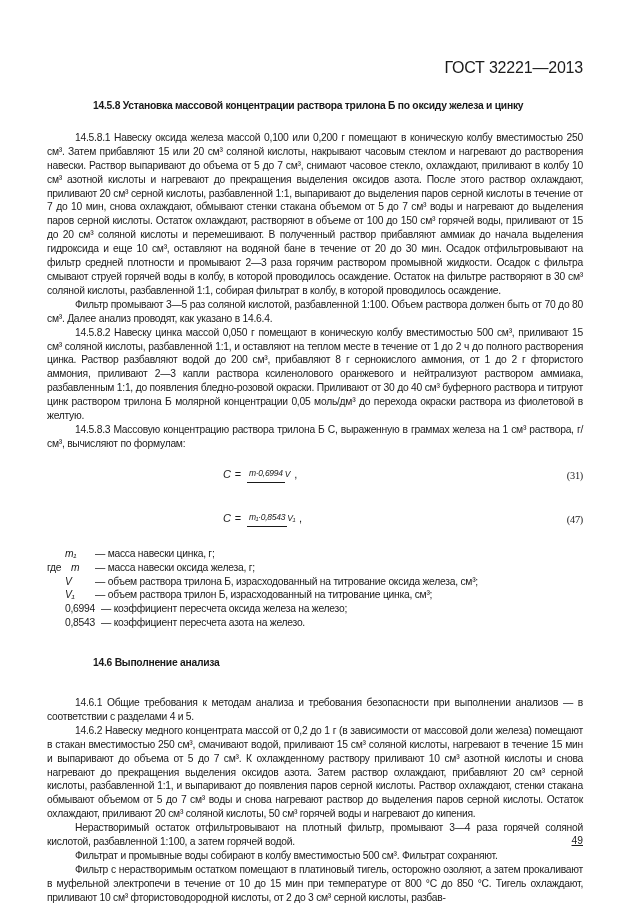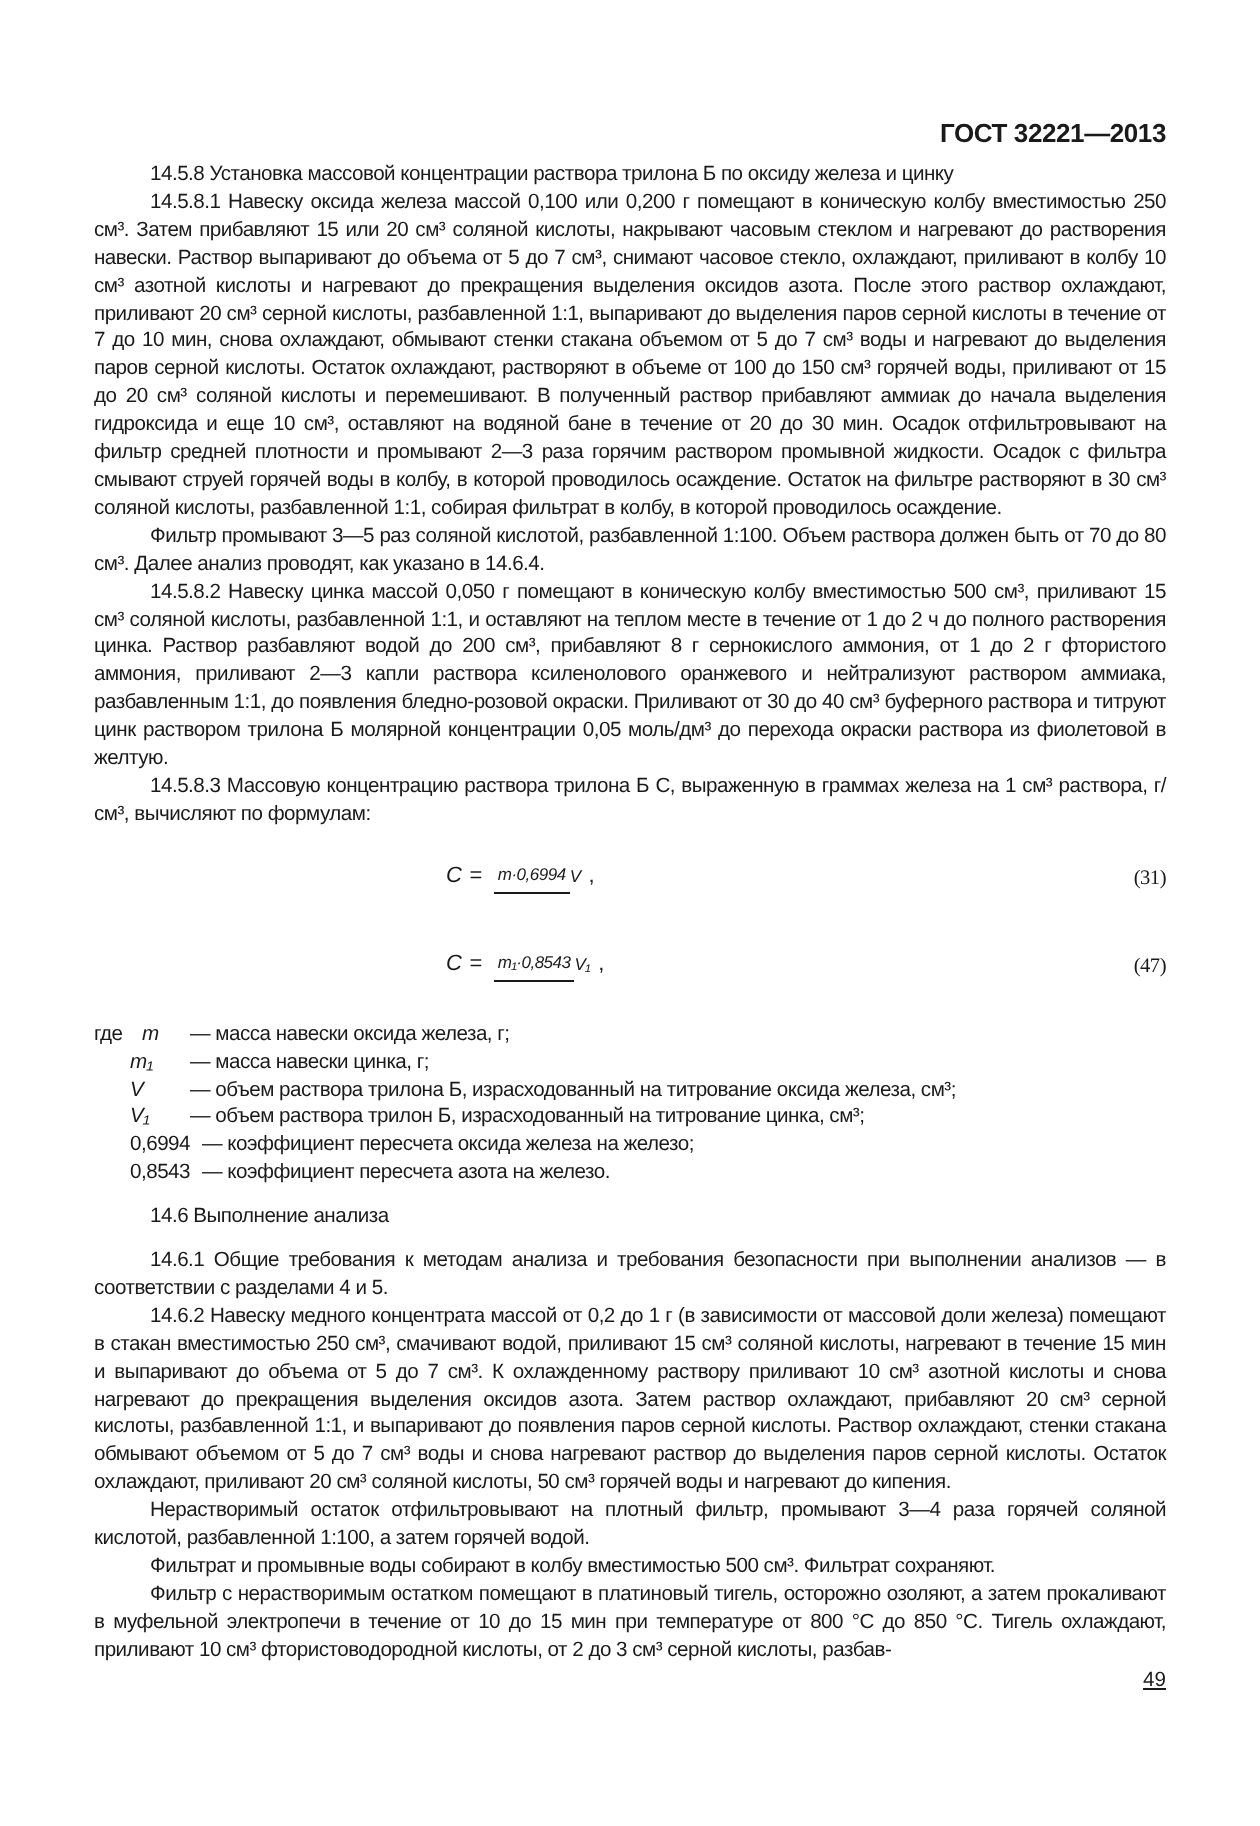--- a/index.html
+++ b/index.html
@@ -1,22 +1,22 @@
 <!DOCTYPE html>
 <html><head>
 <meta charset="utf-8">
 <style>
   html, body { margin:0; padding:0; background:#ffffff; }
   body { width:630px; height:913px; position:relative; overflow:hidden;
     font-family:"Liberation Sans", sans-serif; color:#1a1a1a; }
   .page { position:absolute; left:0; top:0; width:630px; height:913px; }
-  .header { position:absolute; top:59px; right:47px; font-size:13px; font-weight:bold; letter-spacing:-0.2px;text-align:right; }
+  .header { position:absolute; top:59px; right:47px; font-size:16px; font-weight:normal; letter-spacing:-0.2px;text-align:right; }
   .body { position:absolute; left:47px; top:81px; width:536px; font-size:10.3px; line-height:13.9px; letter-spacing:-0.25px; }
   .p { text-align:justify; text-indent:28px; margin:0; }
-  .h { font-weight:normal; text-indent:28px; margin:0; }
+  .h { font-weight:bold; text-indent:28px; margin:18px; }
   .formula { position:relative; height:44px; }
   .f-expr { position:absolute; left:176px; top:8px; font-style:italic; font-size:11px; display:flex; align-items:center; }
   .f-eq { font-style:normal; margin:0 6px 0 4px; }
   .frac { display:inline-flex; flex-direction:row; align-items:center; font-size:8.5px; font-style:italic; }
   .frac .num { border-bottom:0.8px solid #1a1a1a; padding:0 2px 1px 2px; }
   .frac .den { padding-top:1px; }
   .f-comma { margin-left:4px; font-style:normal; }
   .f-num { position:absolute; right:0; top:10px; font-size:10.3px;font-family:Liberation Serif, serif; }
   .where { margin:0; position:relative; height:13.9px; }
   .where .sym { position:absolute; left:18px; font-style:italic; }
@@ -61,28 +61,28 @@
         <span class="frac">
           <span class="num">m₁·0,8543</span>
           <span class="den">V₁</span>
         </span>
         <span class="f-comma">,</span>
       </div>
       <div class="f-num">(47)</div>
     </div>
 
     <div>
+      <div class="where">
+        <span class="sym">m₁</span>
+        <span class="desc">— масса навески цинка, г;</span>
+      </div>
       <div class="where first">
         <span class="lead">где</span>
         <span class="sym">m</span>
         <span class="desc">— масса навески оксида железа, г;</span>
-      </div>
-      <div class="where">
-        <span class="sym">m₁</span>
-        <span class="desc">— масса навески цинка, г;</span>
       </div>
       <div class="where">
         <span class="sym">V</span>
         <span class="desc">— объем раствора трилона Б, израсходованный на титрование оксида железа, см³;</span>
       </div>
       <div class="where">
         <span class="sym">V₁</span>
         <span class="desc">— объем раствора трилон Б, израсходованный на титрование цинка, см³;</span>
       </div>
       <div class="where">

